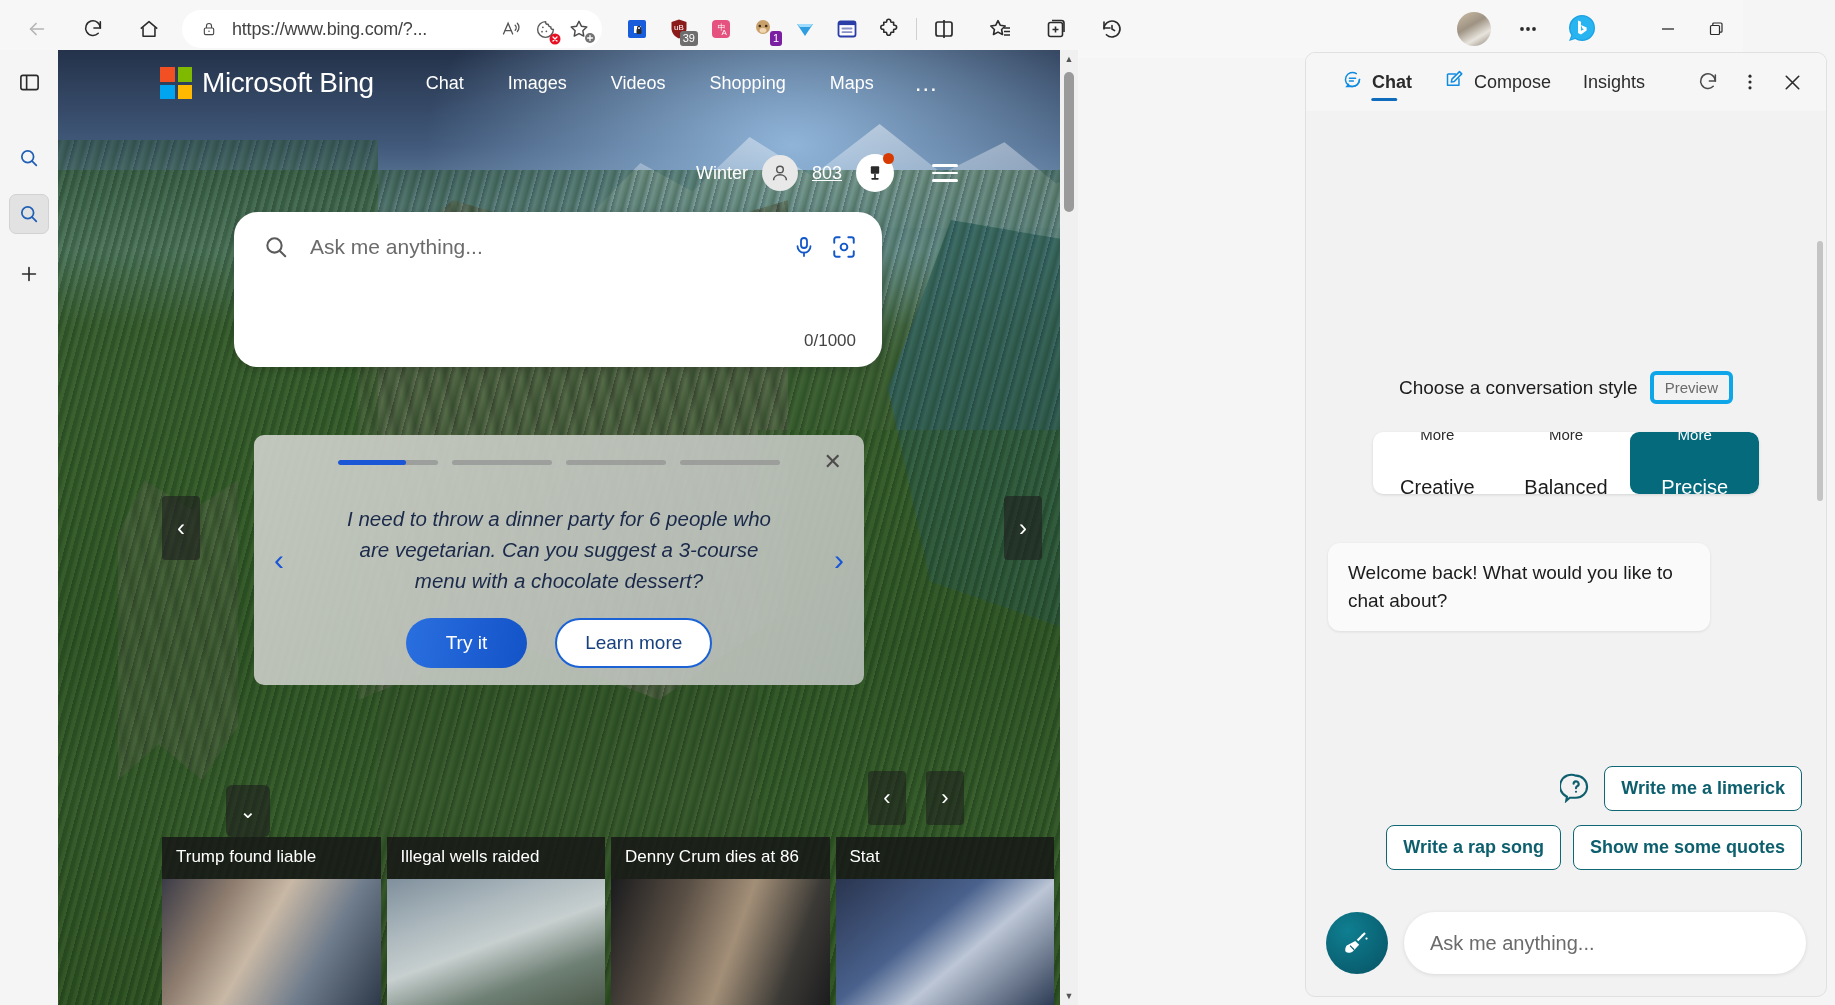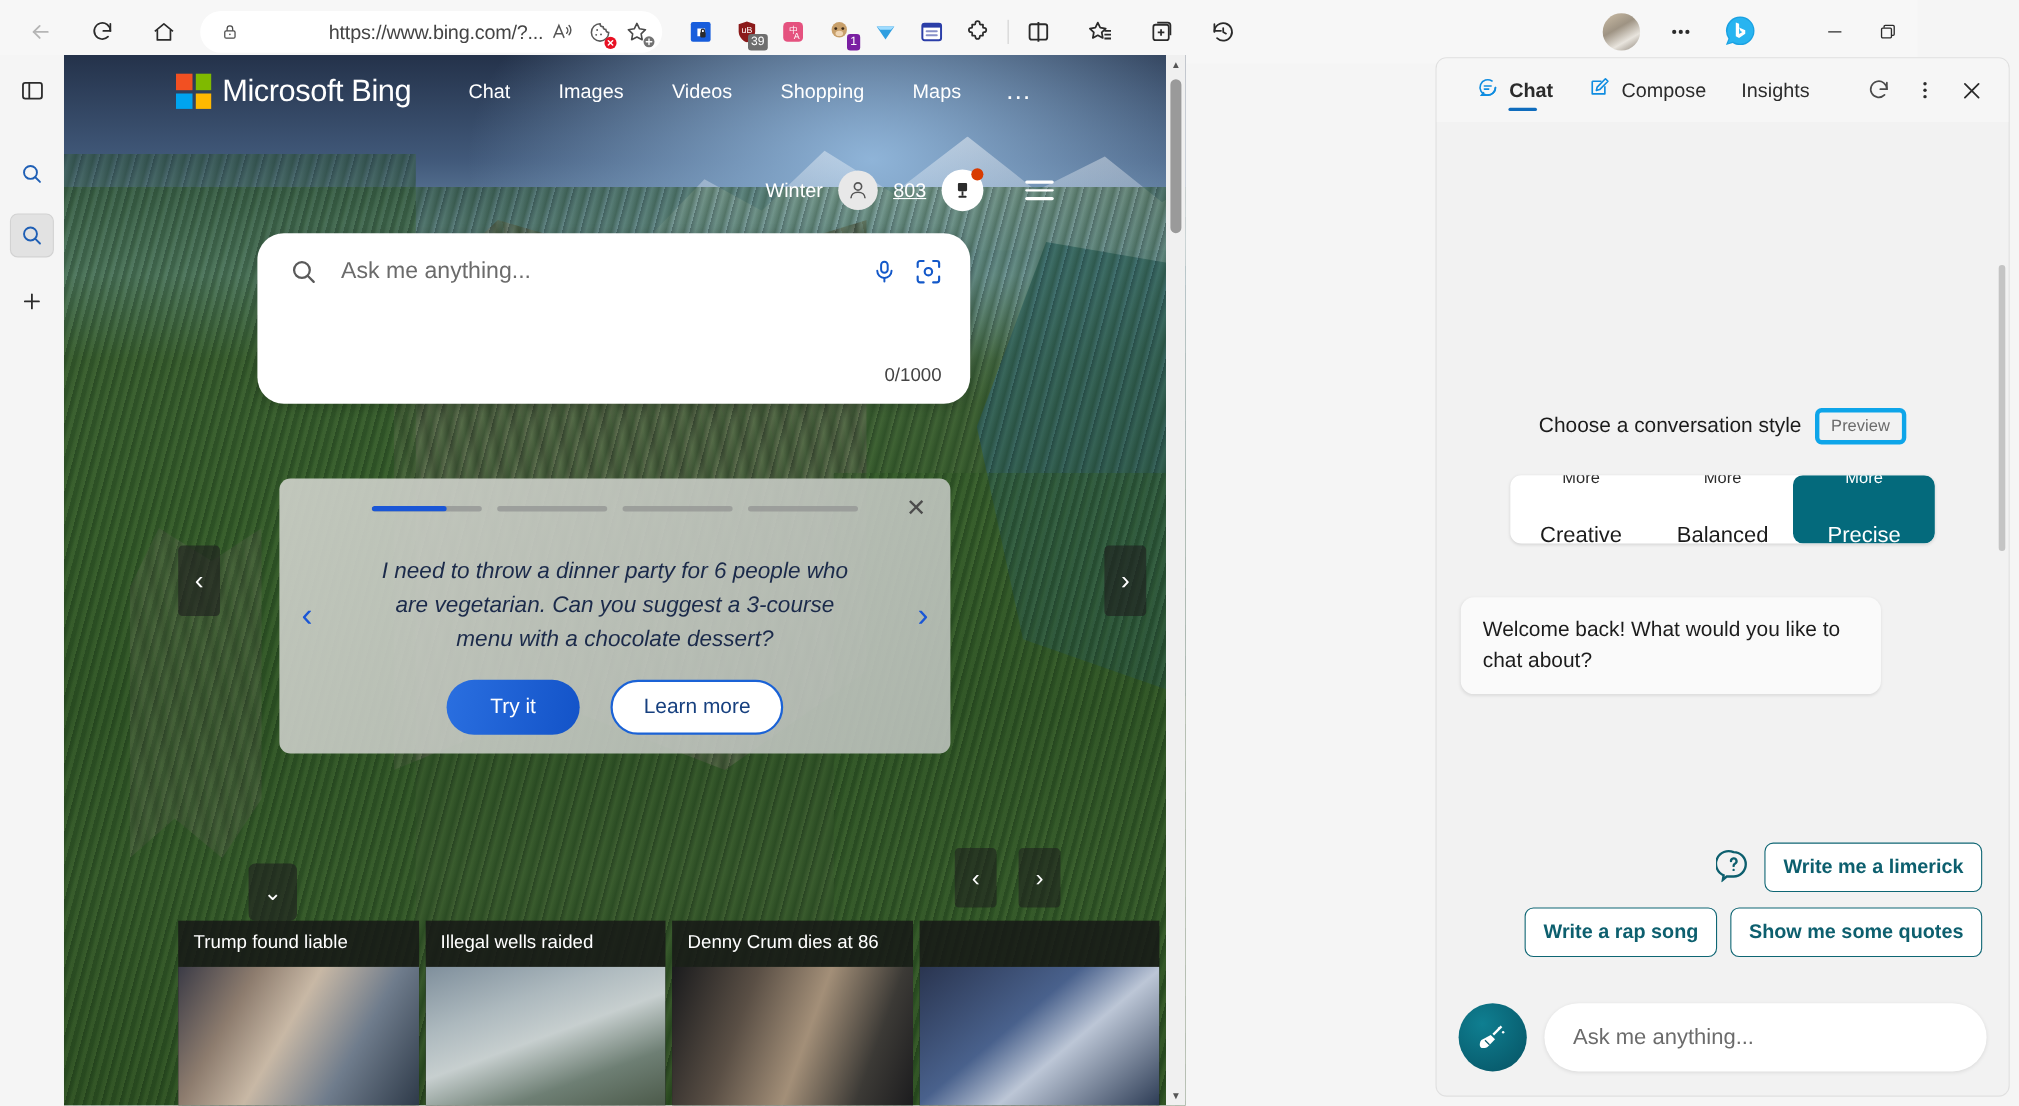--- a/index.html
+++ b/index.html
@@ -8,21 +8,21 @@
     overflow: hidden;
     font-family: "Liberation Sans", sans-serif;
     background: #f5f5f5;
   }
 
   
   .browser-chrome {
     position: absolute; top: 0; left: 0;
     width: 1743px; height: 58px;
     background: #f7f7f7;
-    display: flex; align-items: center; text-align: right;
+    display: flex; align-items: center;
   }
   .nav-btn {
     width: 38px; height: 38px;
     display: flex; align-items: center; justify-content: center;
     border-radius: 6px; flex: none;
   }
   .nav-btn svg { display:block; }
 
   .addr-wrap {
     margin-left: 14px;
@@ -679,20 +679,21 @@
     </div>
     <div class="news-card">
       <div class="news-title">Illegal wells raided</div>
       <div class="news-thumb thumb-b"></div>
     </div>
     <div class="news-card">
       <div class="news-title">Denny Crum dies at 86</div>
       <div class="news-thumb thumb-c"></div>
     </div>
     <div class="news-card">
+      <div class="news-title">Stat</div>
       <div class="news-thumb thumb-d"></div>
     </div>
   </div>
   <div class="news-nav left">‹</div>
   <div class="news-nav right">›</div>
 
   <div class="page-scrollbar">
     <div class="psb-arrow">▲</div>
     <div class="psb-thumb"></div>
     <div class="psb-arrow" style="position:absolute;bottom:0;left:0;right:0;">▼</div>

